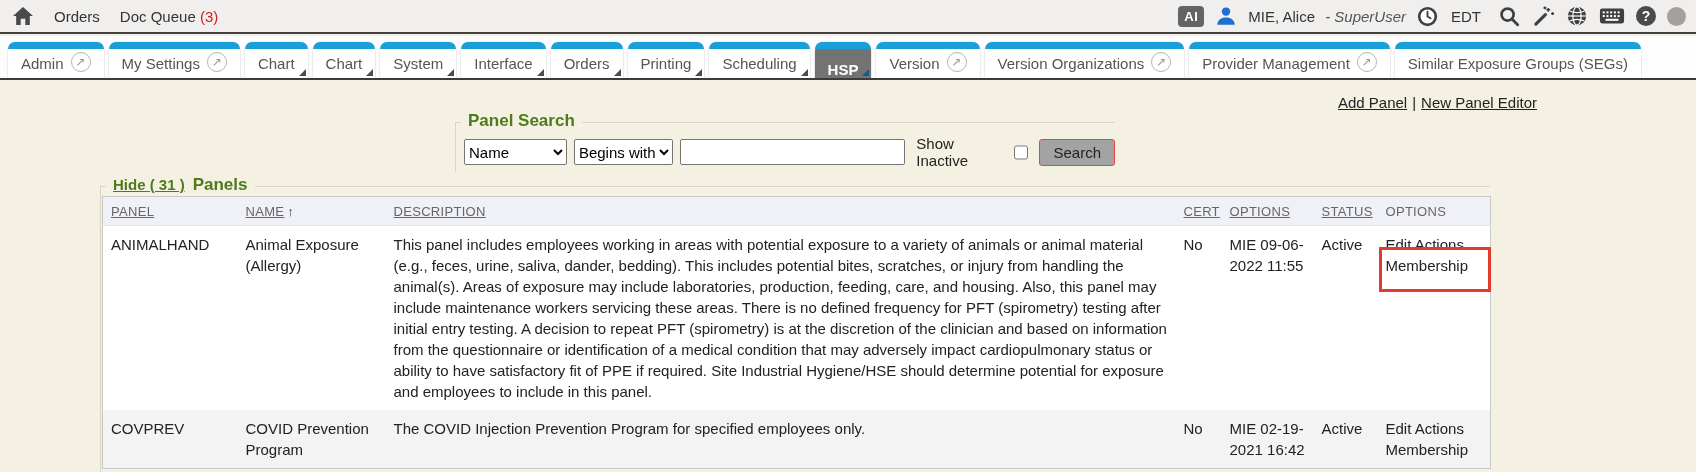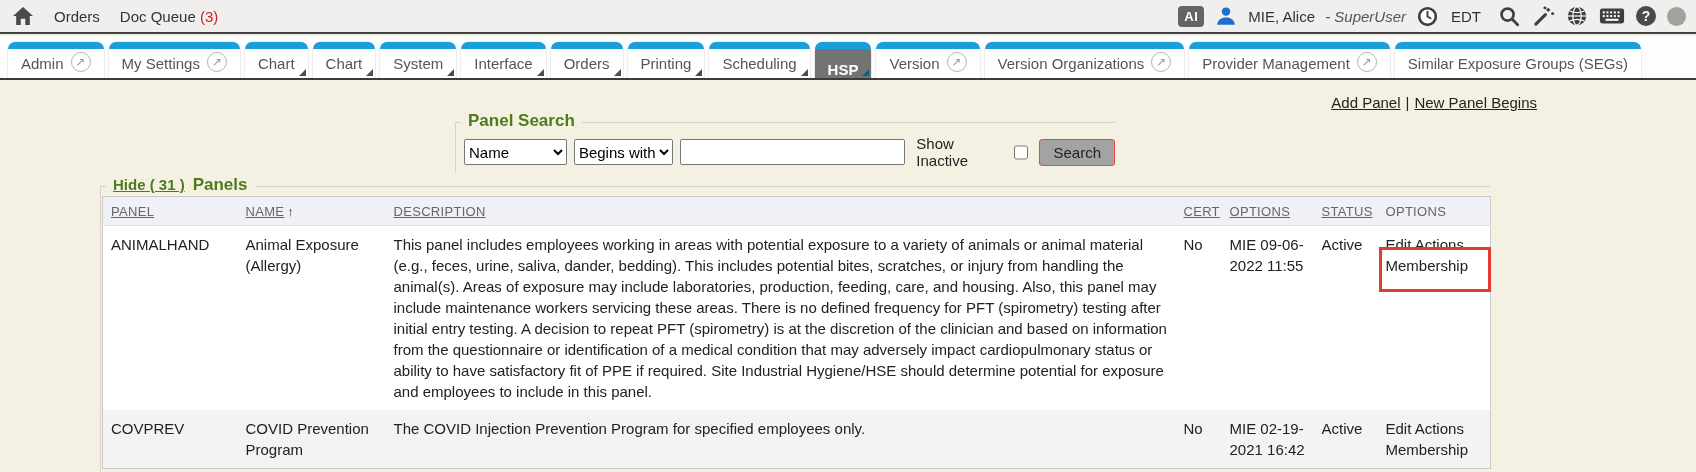--- a/index.html
+++ b/index.html
@@ -188,21 +188,21 @@
     </div>
   <div class="tab">
       <span>Similar Exposure Groups (SEGs)</span>
     </div>
 
 </div>
 
 <div class="content">
 
   <div class="page-links">
-    <a>Add Panel</a><span class="sep">|</span><a>New Panel Begins</a>
+    <a>Add Panel</a><span class="sep">|</span><a>New Panel Editor</a>
   </div>
 
   <div class="fieldset fs-search">
     <div class="legend">Panel Search</div>
     <div class="search-row">
       <select class="sel-field"><option>Name</option></select>
       <select class="sel-op"><option>Begins with</option></select>
       <input class="search-input" type="text" value="" style="">
       <span class="show-inactive-label">Show Inactive</span>
       <input type="checkbox" style="width: 15px; height: 15px;">

